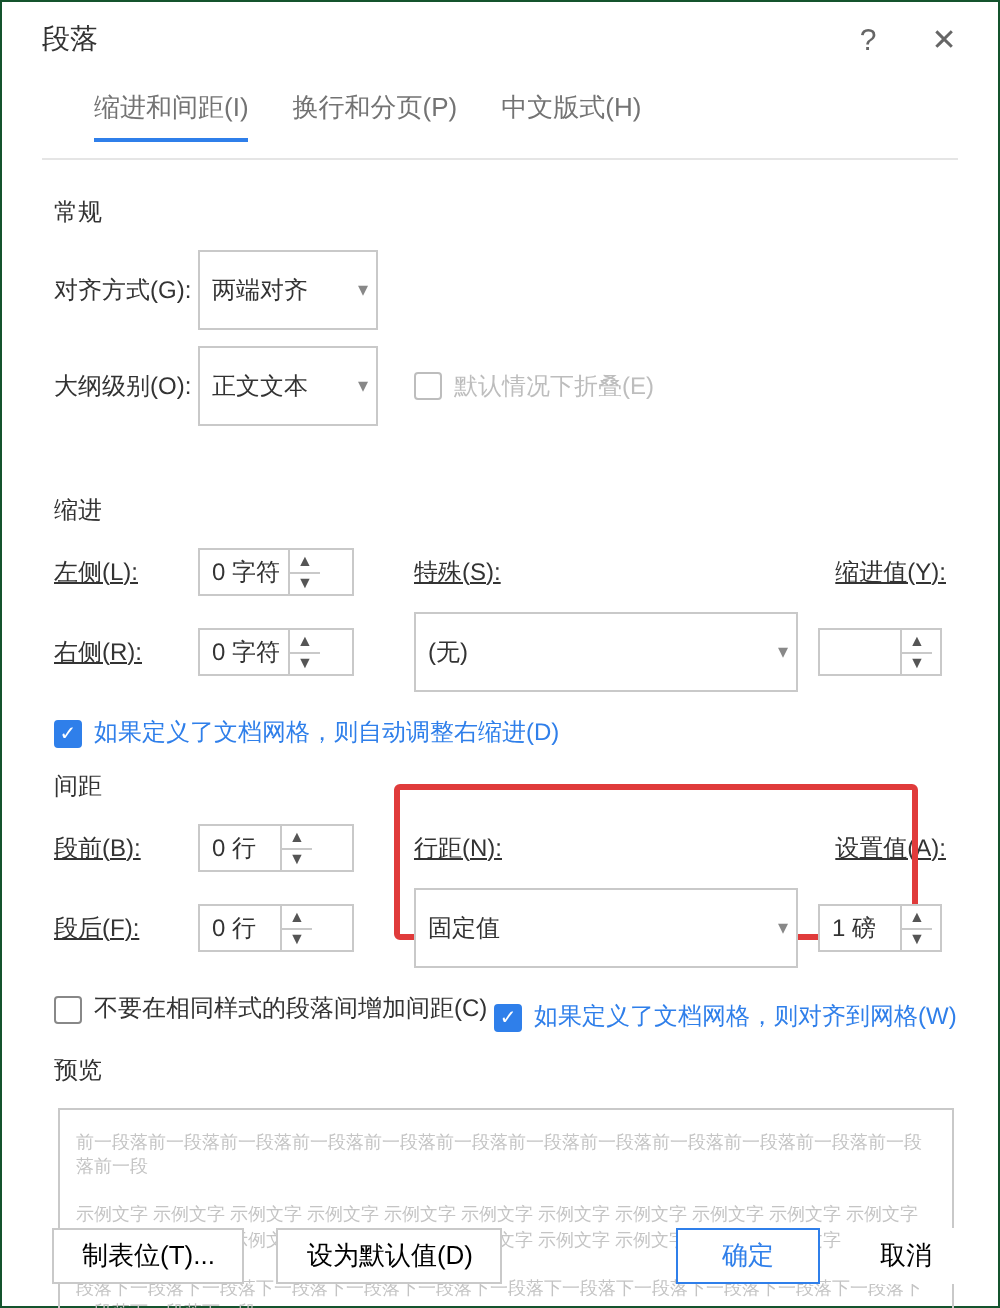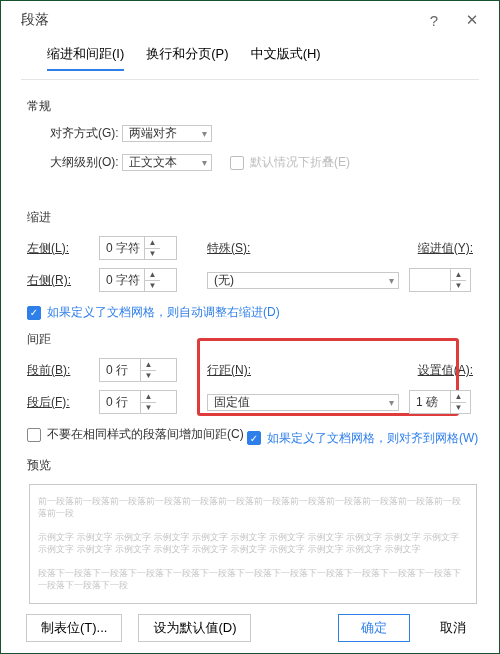--- a/index.html
+++ b/index.html
@@ -1,28 +1,28 @@
 <!DOCTYPE html>
 <html><head>
 <meta charset="utf-8">
 <style>
   * { box-sizing: border-box; font-family: "Microsoft YaHei", "PingFang SC", sans-serif; }
   body { margin: 0; width: 500px; height: 654px; background: #fff; position: relative; }
   .dialog { width: 500px; height: 654px; border: 1px solid #14532d; background: #fff; }
   .titlebar { display: flex; align-items: center; height: 38px; padding: 0 8px 0 20px; }
   .titlebar .title { flex: 1; font-size: 14px; color: #333; }
   .titlebar .tbtn { width: 38px; height: 30px; display: flex; align-items: center; justify-content: center; color: #666; font-size: 15px; cursor: pointer; }
-  .tabs { display: flex; gap: 22px; padding: 2px 20px 8px 26px; font-size: 13px; color: #000000; border-bottom: 1px solid #e5e5e5; margin: 0 20px 0 20px; }
+  .tabs { display: flex; gap: 22px; padding: 2px 20px 8px 26px; font-size: 13px; color: #737373; border-bottom: 1px solid #e5e5e5; margin: 0 20px 0 20px; }
   .tab { padding: 4px 0 6px 0; cursor: pointer; }
   .tab.active { border-bottom: 2px solid #2f7fea; }
   .content { padding: 10px 20px 0 26px; font-size: 12px; color: #333; }
   .section-title { font-size: 12px; color: #333; margin: 8px 0 10px 0; }
   .row { display: flex; align-items: center; margin-bottom: 8px; }
-  .lbl { width: 72px; color: #333; margin-left: 23px; }
-  .select { position: relative; display: inline-flex; align-items: center; border: 1px solid #c9c9c9; height: 17px; padding: 0 4px 0 6px; background: #fff; }
+  .lbl { width: 72px; color: #333; }
+  .select { position: relative; display: inline-flex; align-items: center; border: 1px solid #c9c9c9; height: 40px; padding: 0 4px 0 6px; background: #fff; }
   .select .caret { margin-left: auto; color: #888; font-size: 10px; padding-left: 6px; }
   .spin { position: relative; display: inline-flex; align-items: center; border: 1px solid #c9c9c9; height: 24px; background: #fff; }
   .spin .val { padding: 0 4px 0 6px; min-width: 40px; }
   .spin .arrows { width: 16px; border-left: 1px solid #c9c9c9; display: flex; flex-direction: column; height: 100%; }
   .spin .arrows div { flex: 1; display: flex; align-items: center; justify-content: center; font-size: 8px; color: #555; }
   .spin .arrows div:first-child { border-bottom: 1px solid #c9c9c9; }
   .chk { display: inline-flex; align-items: center; gap: 6px; margin: 4px 0; }
   .chk .box { width: 14px; height: 14px; border: 1px solid #888; border-radius: 2px; display: flex; align-items: center; justify-content: center; font-size: 10px; color: #fff; }
   .chk .box.checked { background: #2f7fea; border-color: #2f7fea; }
   .link-blue { color: #2f7fea; }

